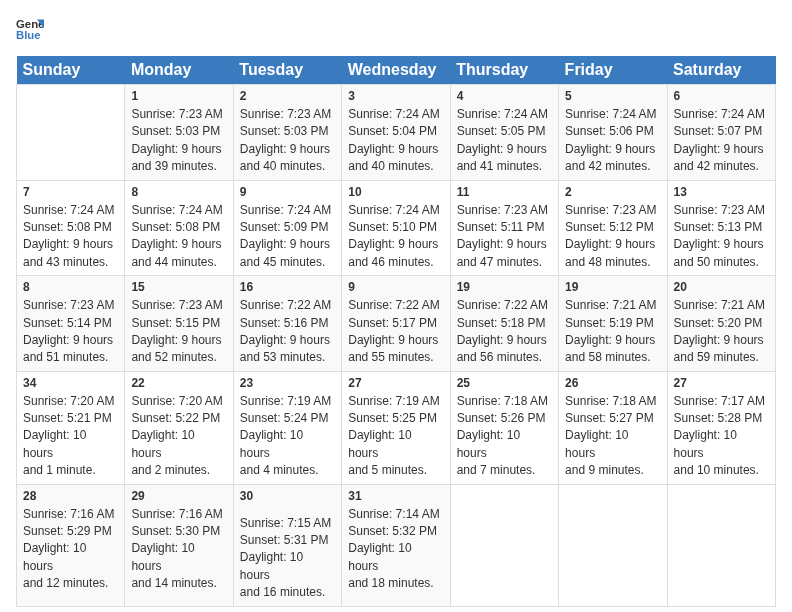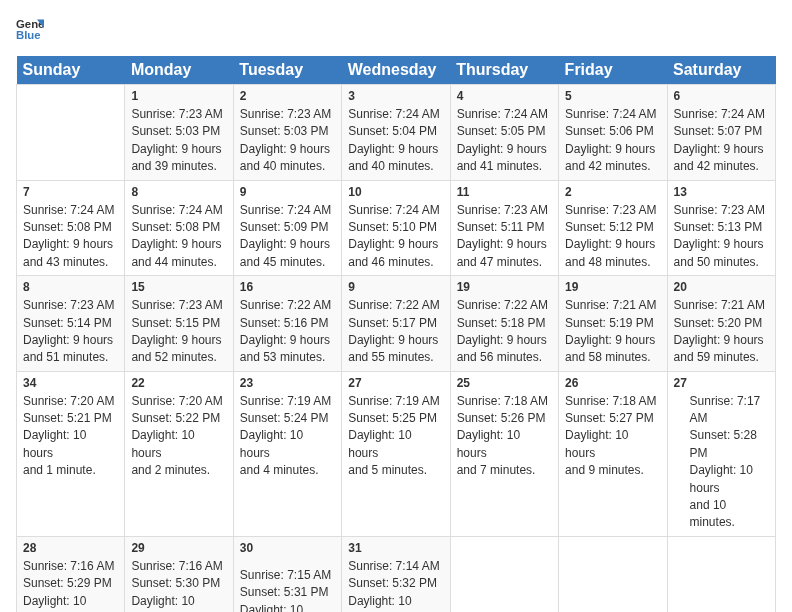--- a/index.html
+++ b/index.html
@@ -288,21 +288,21 @@
         </td>
         <td>
           <span class="day-number">26</span>
           <div class="day-info" style="white-space: pre-line;">Sunrise: 7:18 AM
 Sunset: 5:27 PM
 Daylight: 10 hours
 and 9 minutes.</div>
         </td>
         <td>
           <span class="day-number">27</span>
-          <div class="day-info" style="white-space: pre-line; margin-left: 16px;">Sunrise: 7:17 AM
+          <div class="day-info" style="white-space: pre-line;">Sunrise: 7:17 AM
 Sunset: 5:28 PM
 Daylight: 10 hours
 and 10 minutes.</div>
         </td>
       </tr>
       <tr>
         <td>
           <span class="day-number">28</span>
           <div class="day-info" style="white-space: pre-line;">Sunrise: 7:16 AM
 Sunset: 5:29 PM

